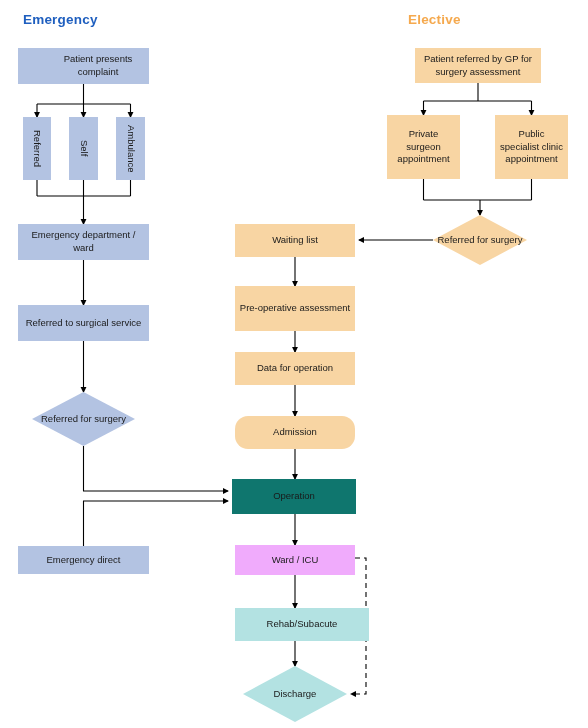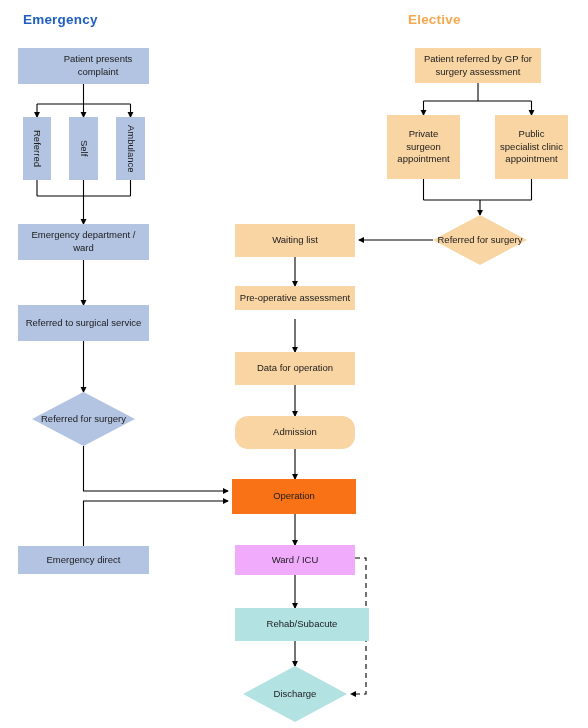--- a/index.html
+++ b/index.html
@@ -194,33 +194,33 @@
     <svg width="94" height="50" viewBox="0 0 94 50" xmlns="http://www.w3.org/2000/svg">
       <polygon points="47,0 94,25 47,50 0,25" fill="#F8D5A3"></polygon>
     </svg>
     <div class="diamond-label">Referred for surgery</div>
   </div>
 
   <div class="node" style="left:235px; top:224px; width:120px; height:33px; background:#F8D5A3;">
     <span>Waiting list</span>
   </div>
 
-  <div class="node" style="left:235px; top:286px; width:120px; height:24px; background:#F8D5A3;text-align:center;">
+  <div class="node" style="left:235px; top:286px; width:120px; height:45px; background:#F8D5A3;text-align:center;">
     <span>Pre-operative assessment</span>
   </div>
 
   <div class="node" style="left:235px; top:352px; width:120px; height:33px; background:#F8D5A3;">
     <span>Data for operation</span>
   </div>
 
   <div class="node" style="left:235px; top:416px; width:120px; height:33px; background:#F8D5A3;border-radius:13px;">
     <span>Admission</span>
   </div>
 
-  <div class="node" style="left:232px; top:479px; width:124px; height:35px; background:#f97316;">
+  <div class="node" style="left:232px; top:479px; width:124px; height:35px; background:#0f766e;">
     <span>Operation</span>
   </div>
 
   <div class="node" style="left:235px; top:545px; width:120px; height:30px; background:#f0abfc;">
     <span>Ward / ICU</span>
   </div>
 
   <div class="node" style="left:235px; top:608px; width:134px; height:33px; background:#B3E2E2;">
     <span>Rehab/Subacute</span>
   </div>

